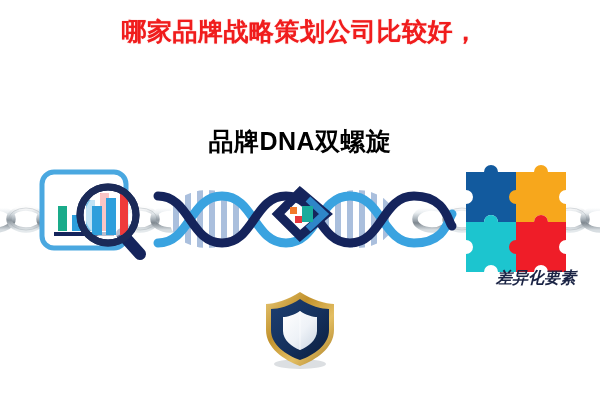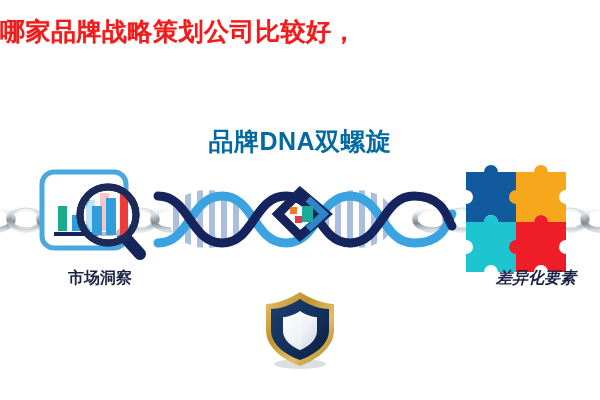--- a/index.html
+++ b/index.html
@@ -15,42 +15,42 @@
     overflow: hidden;
     font-family: "Liberation Sans", "DejaVu Sans", sans-serif;
   }
 
   
   .title-block {
     position: absolute;
     top: 14px;
     left: 0;
     width: 600px;
-    text-align: left;
+    text-align: center;
     z-index: 40;
   }
   .title-line {
     display: block;
     color: #f01c1c;
     font-weight: 700;
     font-size: 25px;
     line-height: 34px;
     letter-spacing: 0.5px;
     white-space: nowrap;
     text-shadow: 0 0 1px rgba(240,28,28,0.55);
   }
 
   
   .subtitle {
     position: absolute;
     top: 126px;
     left: 0;
     width: 600px;
     text-align: center;
-    color: #0369a1;
+    color: #000000;
     font-weight: 700;
     font-size: 25px;
     line-height: 30px;
     letter-spacing: 0.5px;
     white-space: nowrap;
     z-index: 40;
   }
 
   
   .stage {
@@ -284,17 +284,16 @@
                C 283,340 292,347 300,350
                C 308,347 317,340 317,331
                L 317,317
                C 313,317 306,315 300,311 Z" fill="url(#innerG)"></path>
 
       <path d="M300,311 L300,350" stroke="#ffffff" stroke-width="1" opacity="0.6"></path>
     </svg>
 
   </div>
 
-  <div class="node-label label-left">市场洞察</div>
 
   <div class="node-label label-right">差异化要素</div>
 
 </div>
 
 </body></html>

